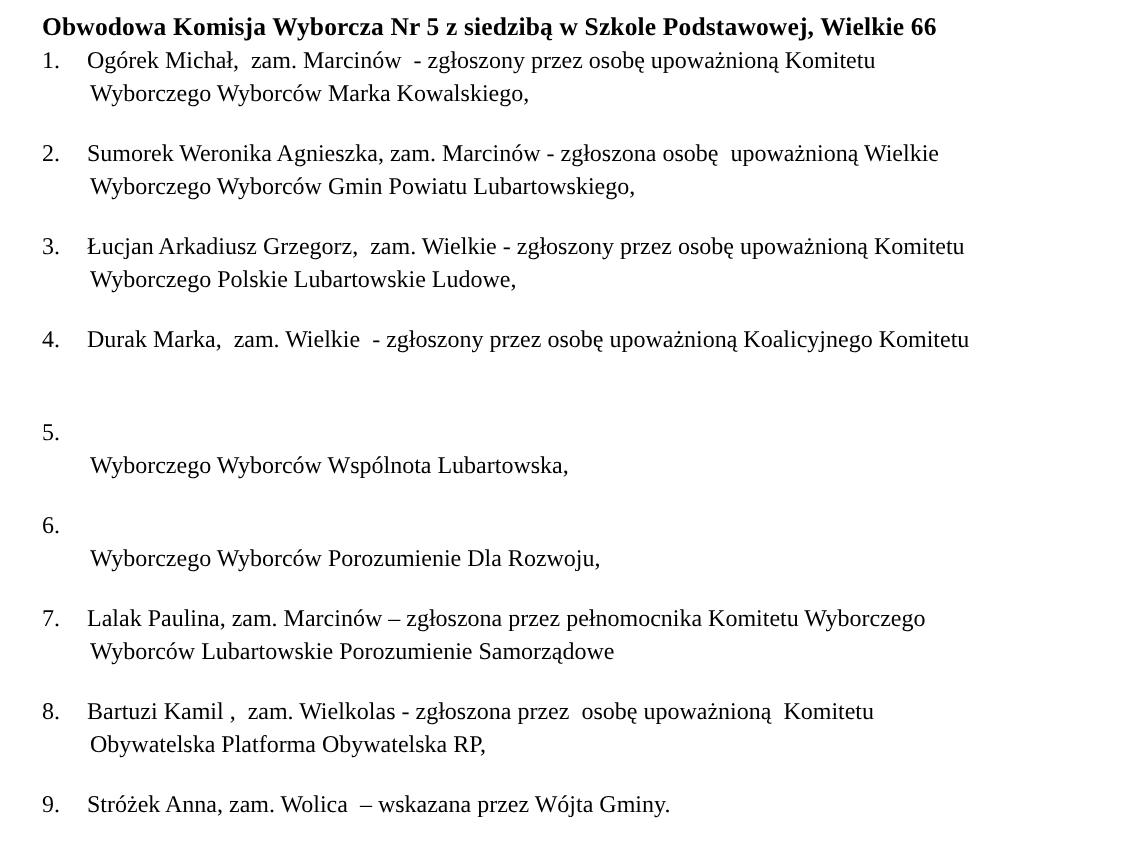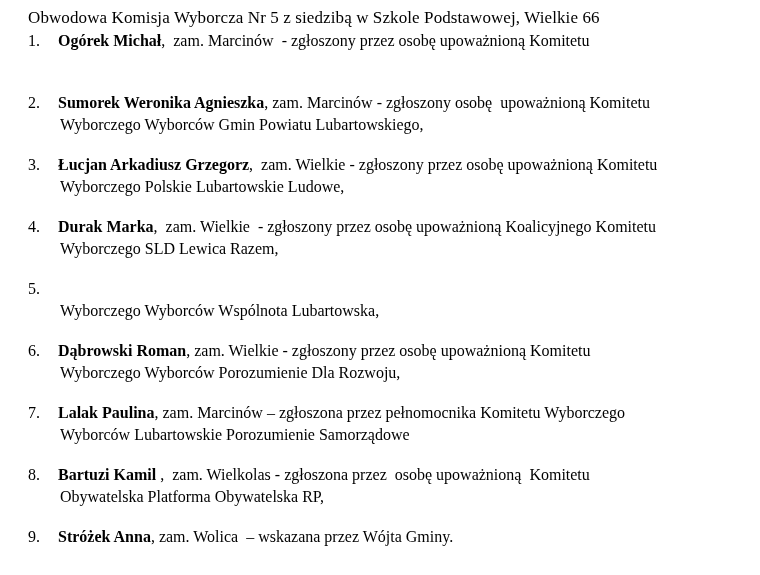--- a/index.html
+++ b/index.html
@@ -5,62 +5,61 @@
     html, body { margin: 0; padding: 0; background: #ffffff; }
     body {
       width: 760px; height: 575px; overflow: hidden;
       font-family: "Liberation Serif", "DejaVu Serif", serif;
       color: #000000;
       font-size: 16px;
       position: relative;
     }
     .title {
       position: absolute; left: 28px; top: 8px;
-      font-weight: normal; font-size: 17px; white-space: nowrap;
+      font-weight: bold; font-size: 17px; white-space: nowrap;
       letter-spacing: 0.1px;
     }
     .list { position: absolute; left: 0; top: 32px; width: 760px; }
     .item { position: relative; height: 62px; }
     .num { position: absolute; left: 28px; top: 0; white-space: nowrap; }
     .line1 { position: absolute; left: 58px; top: 0; white-space: pre; }
     .line2 { position: absolute; left: 60px; top: 22px; white-space: pre; }
-    .name { font-weight: bold; }
+    .name { font-weight: normal; }
   </style>
 </head>
 <body>
 
 <div class="title">Obwodowa Komisja Wyborcza Nr 5 z siedzibą w Szkole Podstawowej, Wielkie 66</div>
 
 <div class="list">
   <div class="item">
     <span class="num">1.</span>
     <span class="line1"><span class="name">Ogórek Michał</span><span>,  zam. Marcinów  - zgłoszony przez osobę upoważnioną Komitetu</span></span>
+    <span class="line2">Wyborczego Wyborców Marka Kowalskiego,</span>
   </div>
   <div class="item">
     <span class="num">2.</span>
-    <span class="line1"><span class="name">Sumorek Weronika Agnieszka</span><span>, zam. Marcinów - zgłoszony osobę  upoważnioną Komitetu</span></span>
+    <span class="line1"><span class="name">Sumorek Weronika Agnieszka</span><span>, zam. Marcinów - zgłoszona osobę  upoważnioną Wielkie</span></span>
     <span class="line2">Wyborczego Wyborców Gmin Powiatu Lubartowskiego,</span>
   </div>
   <div class="item">
     <span class="num">3.</span>
     <span class="line1"><span class="name">Łucjan Arkadiusz Grzegorz</span><span>,  zam. Wielkie - zgłoszony przez osobę upoważnioną Komitetu</span></span>
     <span class="line2">Wyborczego Polskie Lubartowskie Ludowe,</span>
   </div>
   <div class="item">
     <span class="num">4.</span>
     <span class="line1"><span class="name">Durak Marka</span><span>,  zam. Wielkie  - zgłoszony przez osobę upoważnioną Koalicyjnego Komitetu</span></span>
-    <span class="line2">Wyborczego SLD Lewica Razem,</span>
   </div>
   <div class="item">
     <span class="num">5.</span>
     <span class="line2">Wyborczego Wyborców Wspólnota Lubartowska,</span>
   </div>
   <div class="item">
     <span class="num">6.</span>
-    <span class="line1"><span class="name">Dąbrowski Roman</span><span>, zam. Wielkie - zgłoszony przez osobę upoważnioną Komitetu</span></span>
     <span class="line2">Wyborczego Wyborców Porozumienie Dla Rozwoju,</span>
   </div>
   <div class="item">
     <span class="num">7.</span>
     <span class="line1"><span class="name">Lalak Paulina</span><span>, zam. Marcinów – zgłoszona przez pełnomocnika Komitetu Wyborczego</span></span>
     <span class="line2">Wyborców Lubartowskie Porozumienie Samorządowe</span>
   </div>
   <div class="item">
     <span class="num">8.</span>
     <span class="line1"><span class="name">Bartuzi Kamil </span><span>,  zam. Wielkolas - zgłoszona przez  osobę upoważnioną  Komitetu</span></span>

